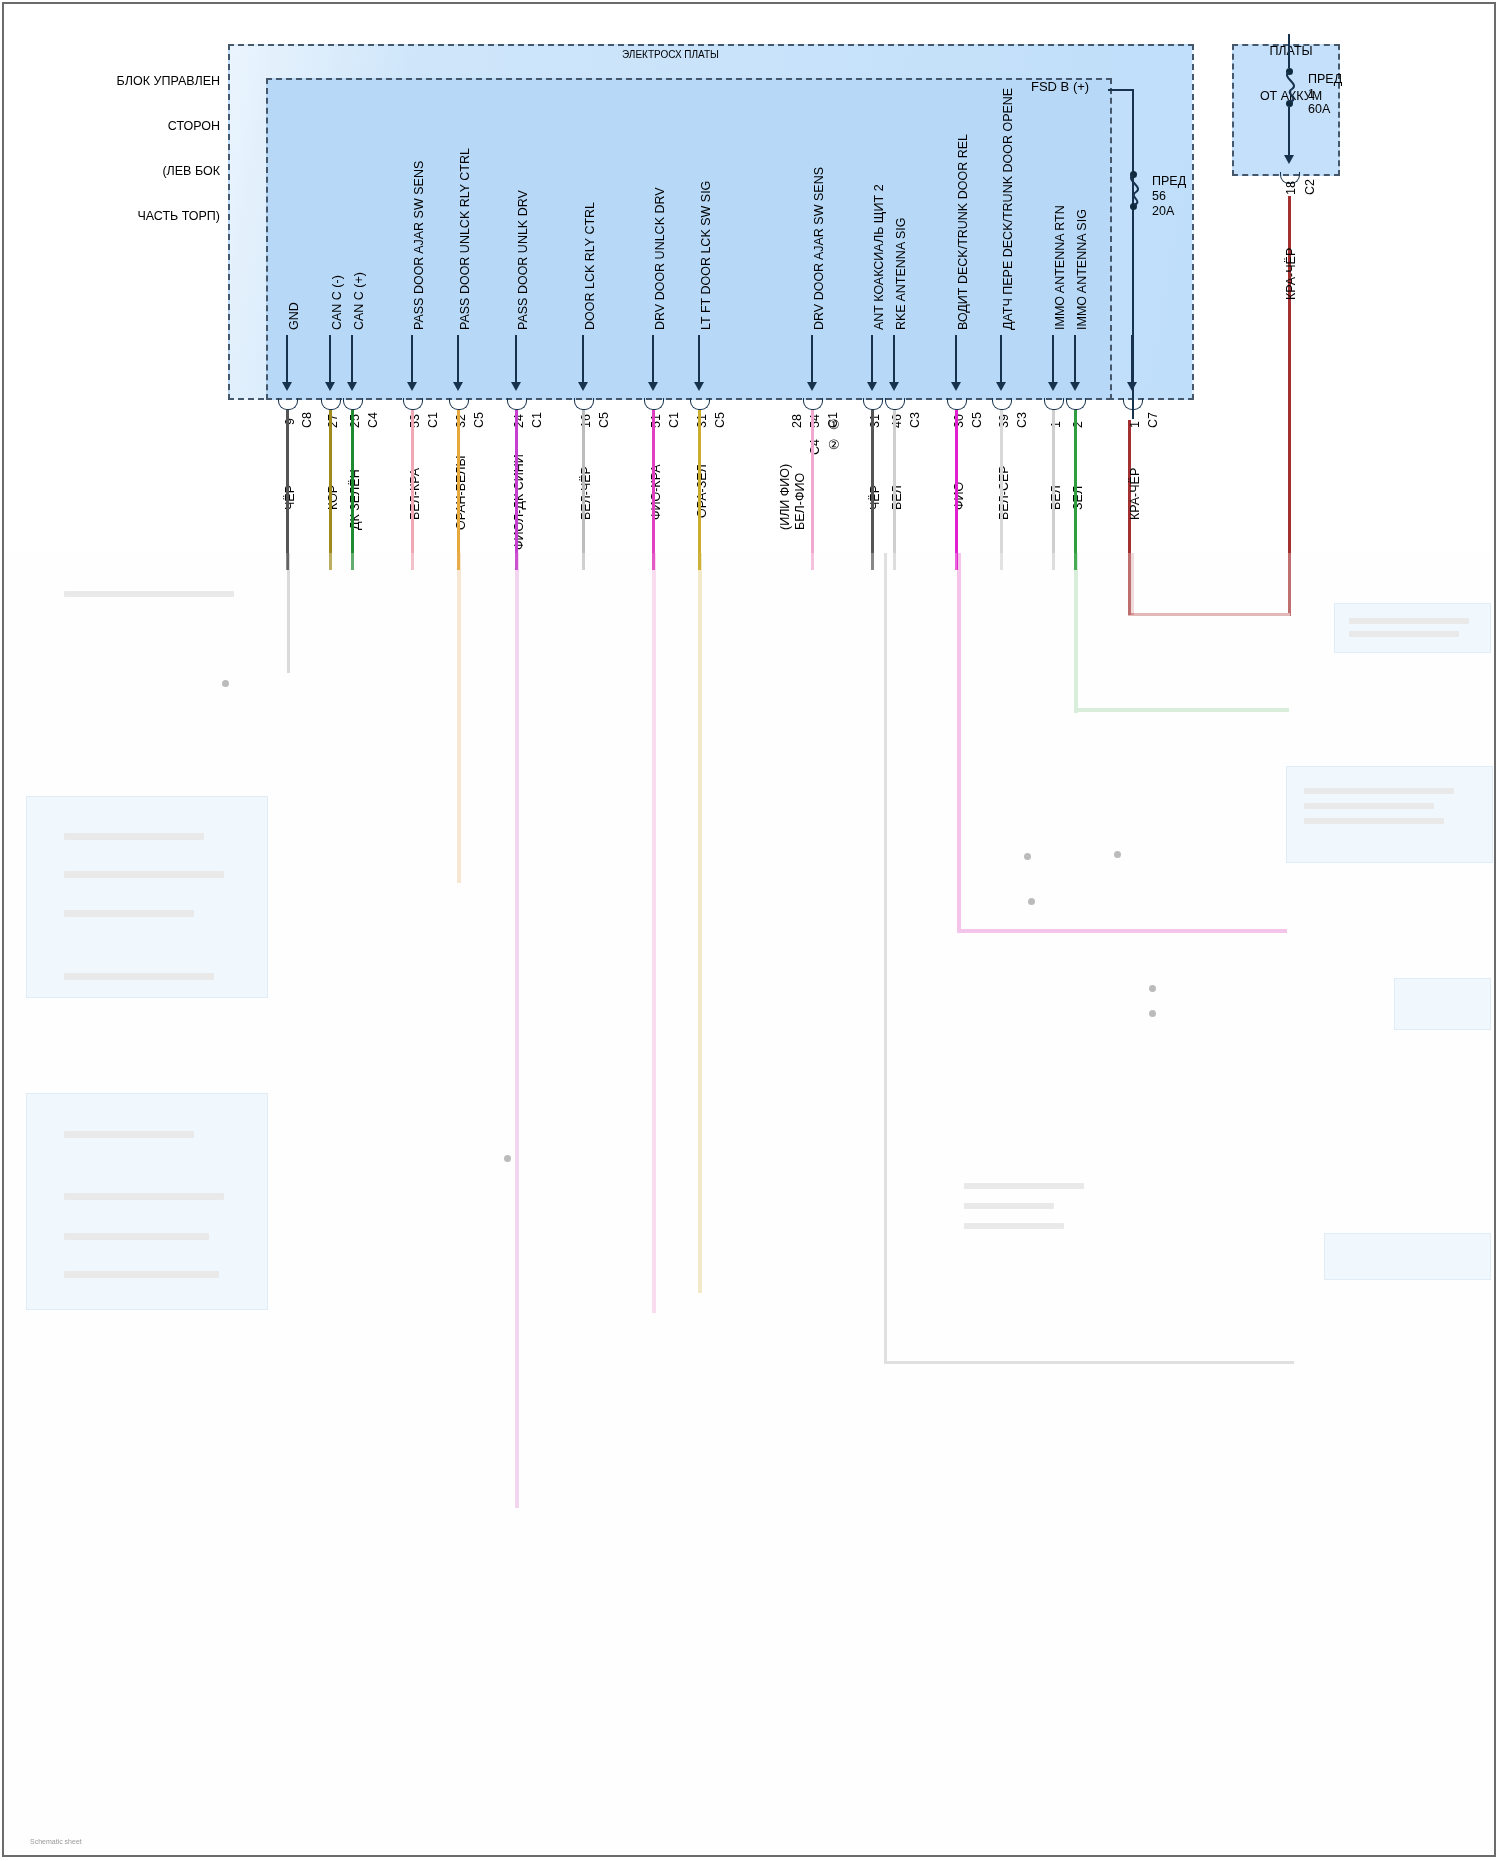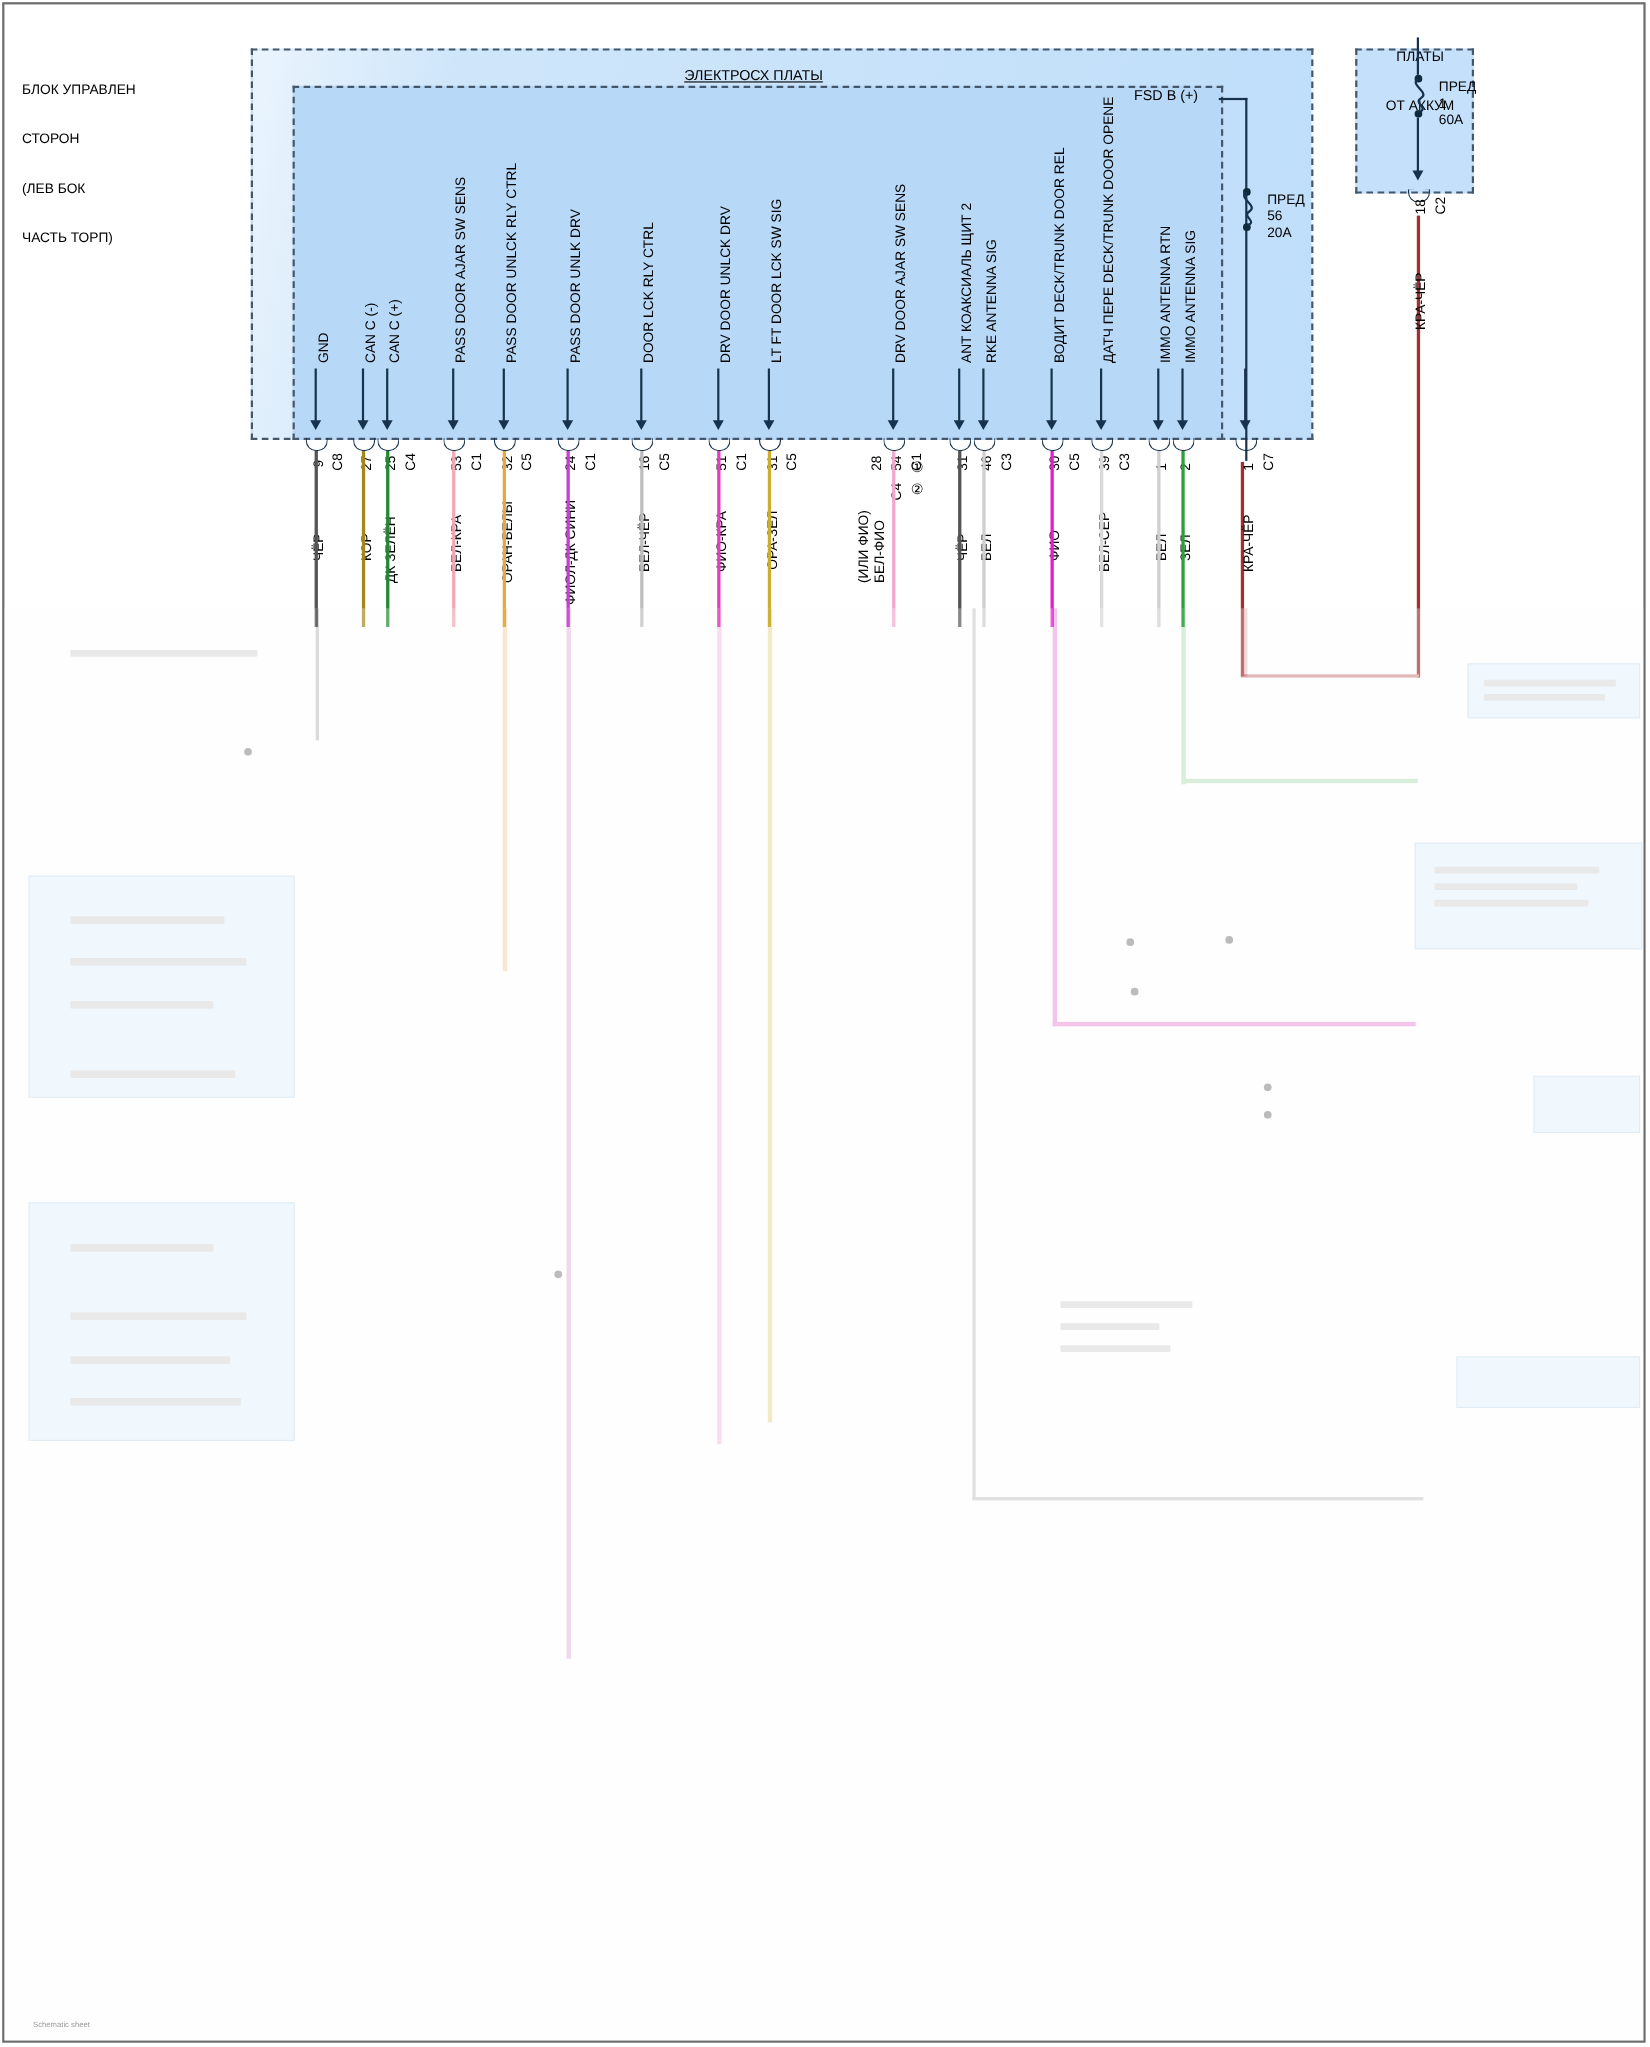--- a/index.html
+++ b/index.html
@@ -9,21 +9,21 @@
   
   .page-frame{position:absolute;left:2px;top:2px;width:1494px;height:1855px;
       border:2px solid #6b6b6b;box-sizing:border-box;}
 
   
   .faded-half{position:absolute;left:4px;top:553px;width:1490px;height:1302px;
       background:#fdfdfd;opacity:.30;}
 
   
   .txt{position:absolute;font-size:12.5px;color:#000;line-height:14.5px;white-space:pre;}
-  .txt.r{}
+  .txt.r{text-align:right;}
   .vtxt{position:absolute;font-size:12.5px;color:#000;white-space:nowrap;
       transform-origin:0 0;transform:rotate(-90deg);}
 
   
   .dashbox{position:absolute;border:2px dashed #45586b;box-sizing:border-box;}
   .fill-outer{background:linear-gradient(100deg,#eaf4fd 0%,#cfe6fa 18%,#bfdefa 100%);}
   .fill-inner{background:#b7d9f7;}
   .fill-plain{background:#c5e0fa;}
   .vline{position:absolute;width:2px;}
   .hline{position:absolute;height:2px;}
@@ -53,21 +53,21 @@
 <body>
 
 <div id="page">
 
   <div class="page-frame"></div>
 
   <div class="dashbox fill-outer" style="left:228px;top:44px;width:966px;height:356px;"></div>
 
   <div class="dashbox fill-inner" style="left:266px;top:78px;width:846px;height:322px;"></div>
 
-  <div class="txt" style="left:622px;top:62px;font-size:13px;text-decoration:underline;">ЭЛЕКТРОСХ ПЛАТЫ</div>
+  <div class="txt" style="left:622px;top:48px;font-size:10px;">ЭЛЕКТРОСХ ПЛАТЫ</div>
 
   <div class="txt r" style="left:20px;top:44px;width:200px;font-size:12.5px;line-height:15px;">
     <div>БЛОК УПРАВЛЕН</div>
     <div>СТОРОН</div>
     <div>(ЛЕВ БОК</div>
     <div>ЧАСТЬ ТОРП)</div>
   </div>
 
   <div class="txt" style="left:1031px;top:80px;font-size:13px;">FSD B (+)</div>
 

